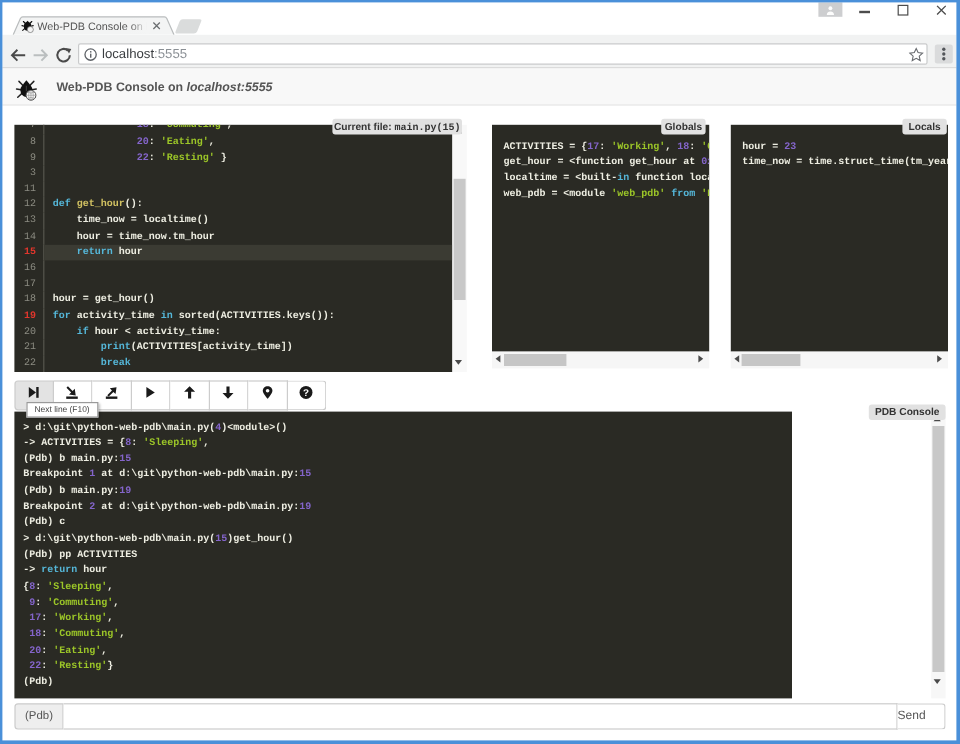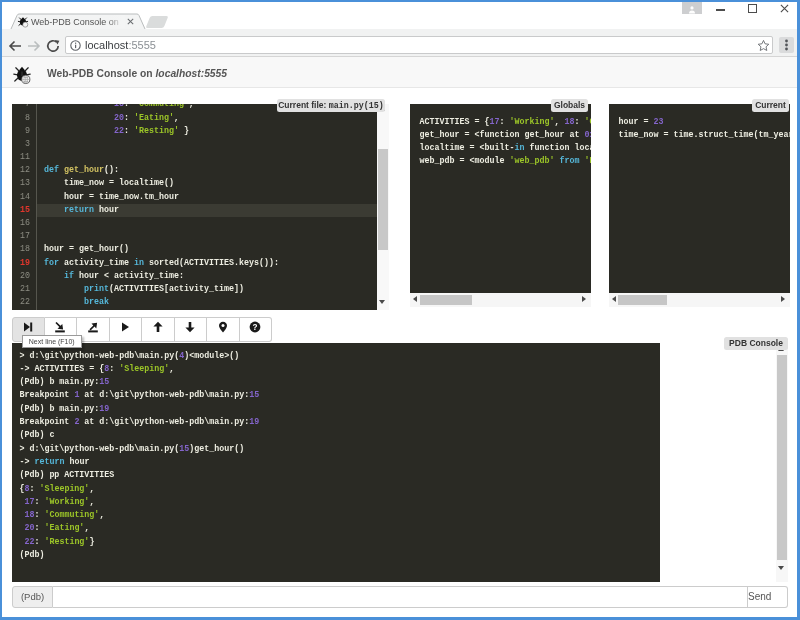--- a/index.html
+++ b/index.html
@@ -213,21 +213,21 @@
 
 <div class="abs dark mono" id="locals">
 <div>hour = <span class="n">23</span></div>
 <div>time_now = time.struct_time(tm_year=, tm</div>
 </div>
 <div class="abs hscroll" style="left:609px;top:293px;width:181px;">
       <div class="hthumb" style="left:9px;width:49px;"></div>
 <div class="tri" style="left:3px;top:3px;border-top:3.5px solid transparent;border-bottom:3.5px solid transparent;border-right:4.5px solid #4a4a4a;"></div>
 <div class="tri" style="left:172px;top:3px;border-top:3.5px solid transparent;border-bottom:3.5px solid transparent;border-left:4.5px solid #4a4a4a;"></div>
     </div>
-<div class="abs lbl" style="left:752px;top:99px;width:37px;">Current</div>
+<div class="abs lbl" style="left:752px;top:99px;width:37px;">Locals</div>
 
 <div class="abs" id="btns">
 <div class="btn">
         <svg viewBox="0 0 12 12" width="12" height="12">
           <path d="M2,1.5 L2,10.5 L8,6 Z" fill="#1a1a1a"></path>
           <rect x="8.2" y="1.5" width="2" height="9" fill="#1a1a1a"></rect>
         </svg>
       </div>
 <div class="btn">
         <svg viewBox="0 0 12 12" width="12" height="12">
@@ -273,23 +273,24 @@
 
 <div class="abs dark mono" id="console">
 <div>&gt; d:\git\python-web-pdb\main.py(<span class="n">4</span>)&lt;module&gt;()</div>
 <div>-&gt; ACTIVITIES = {<span class="n">8</span>: <span class="s">'Sleeping'</span>,</div>
 <div>(Pdb) b main.py:<span class="n">15</span></div>
 <div>Breakpoint <span class="n">1</span> at d:\git\python-web-pdb\main.py:<span class="n">15</span></div>
 <div>(Pdb) b main.py:<span class="n">19</span></div>
 <div>Breakpoint <span class="n">2</span> at d:\git\python-web-pdb\main.py:<span class="n">19</span></div>
 <div>(Pdb) c</div>
 <div>&gt; d:\git\python-web-pdb\main.py(<span class="n">15</span>)get_hour()</div>
+<div>(Pdb) pp ACTIVITIES</div>
 <div>-&gt; <span class="k">return</span> hour</div>
-<div>(Pdb) pp ACTIVITIES</div>
 <div>{<span class="n">8</span>: <span class="s">'Sleeping'</span>,</div>
+<div> <span class="n">9</span>: <span class="s">'Commuting'</span>,</div>
 <div> <span class="n">17</span>: <span class="s">'Working'</span>,</div>
 <div> <span class="n">18</span>: <span class="s">'Commuting'</span>,</div>
 <div> <span class="n">20</span>: <span class="s">'Eating'</span>,</div>
 <div> <span class="n">22</span>: <span class="s">'Resting'</span>}</div>
 <div>(Pdb)</div>
 </div>
 <div class="abs" id="conscroll"></div>
 <div class="abs" id="conthumb"></div>
 <div class="tri" style="left:778px;top:347px;border-left:3.5px solid transparent;border-right:3.5px solid transparent;border-bottom:4.5px solid #4a4a4a;"></div>
 <div class="tri" style="left:778px;top:566px;border-left:3.5px solid transparent;border-right:3.5px solid transparent;border-top:4.5px solid #4a4a4a;"></div>

